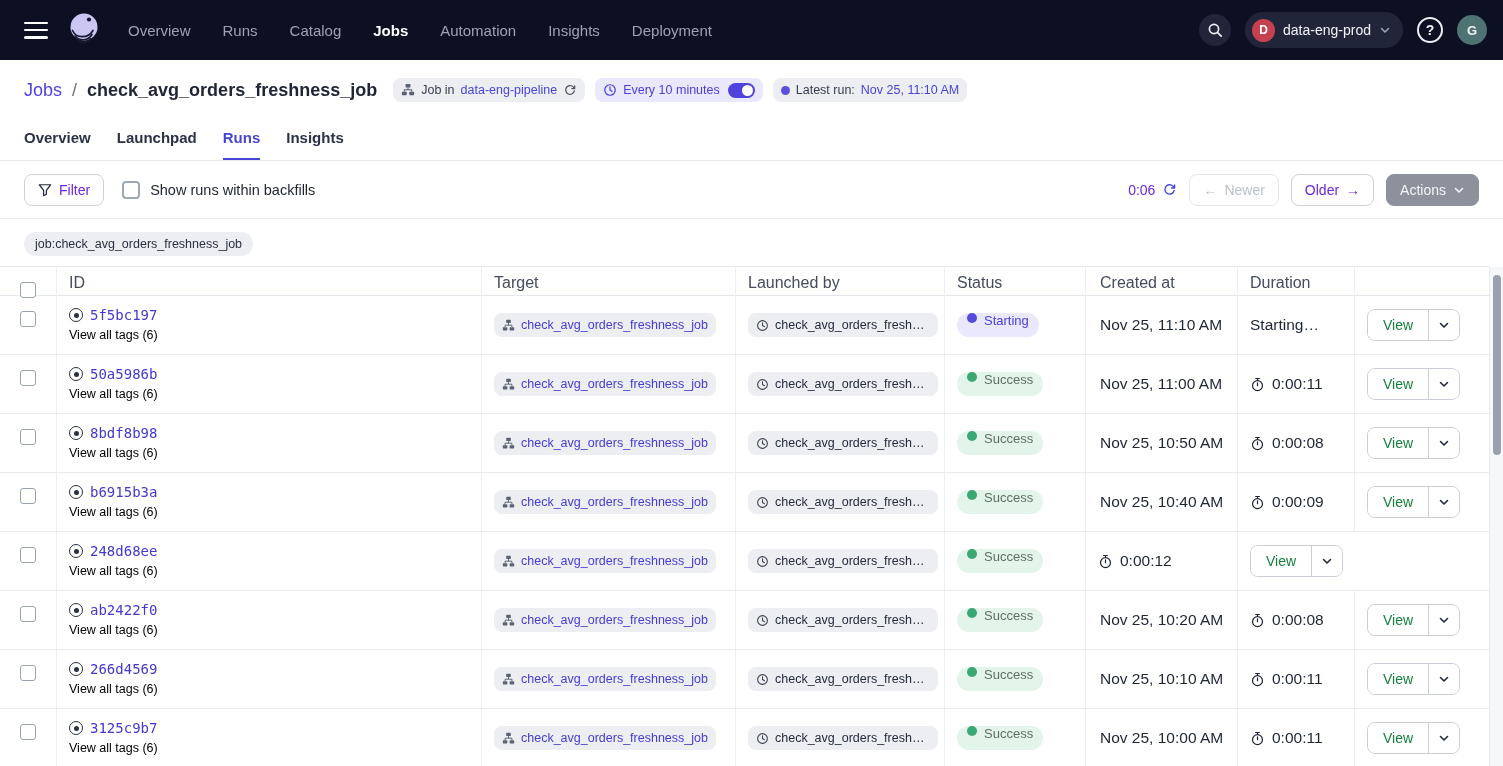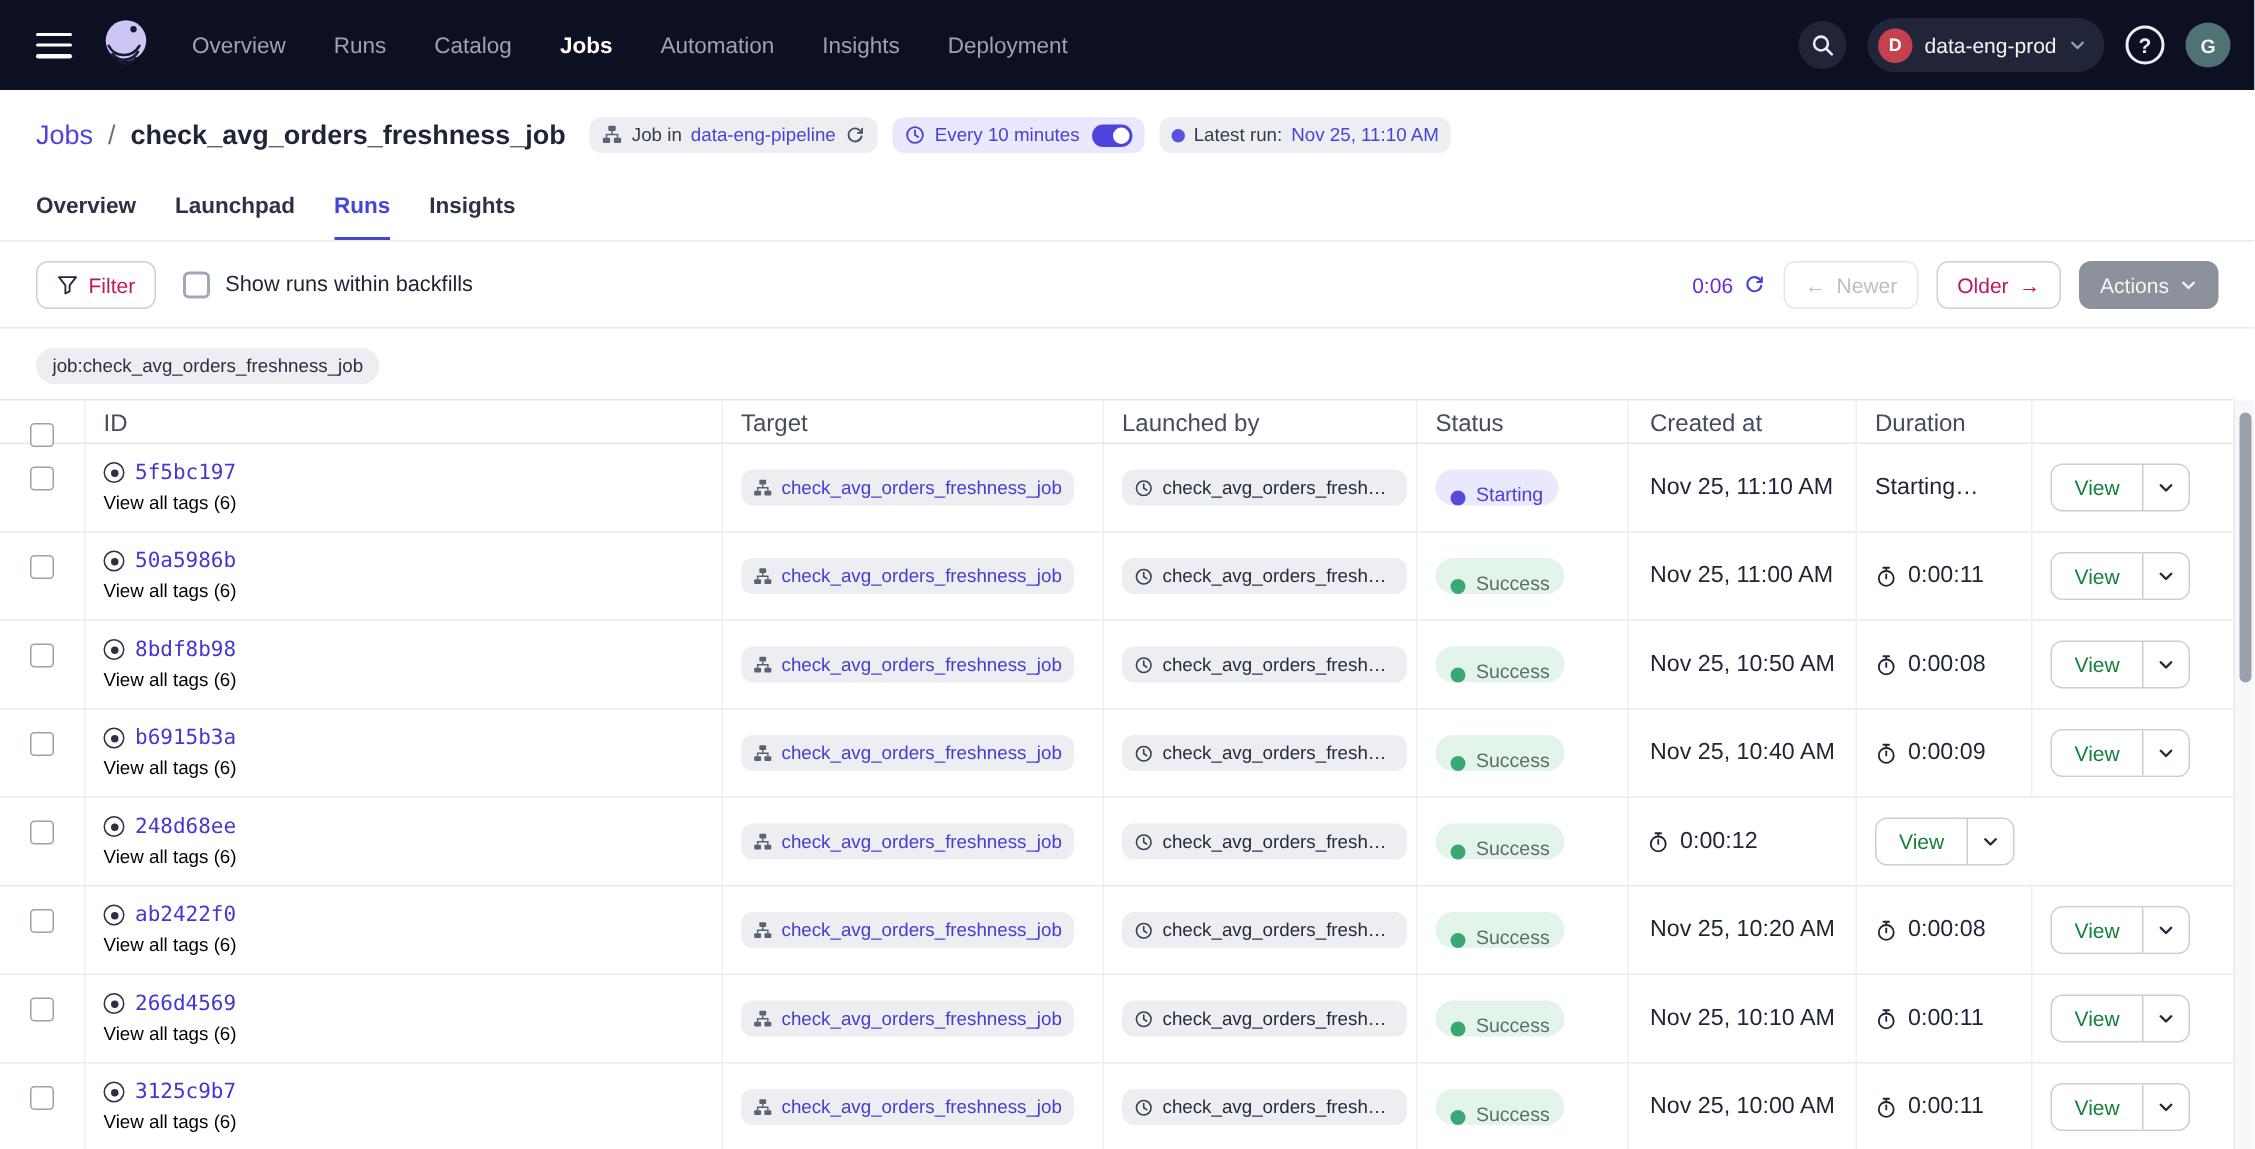--- a/index.html
+++ b/index.html
@@ -34,21 +34,21 @@
   .toggle::after { content:""; position:absolute; right:2px; top:2px; width:11px; height:11px; border-radius:50%; background:#fff; }
   .dot { width:9px; height:9px; border-radius:50%; display:inline-block; }
 
   
   .tabs { display:flex; gap:26px; padding:0 24px; margin-top:24px; border-bottom:1px solid #e7e9ee; }
   .tab { font-size:15px; font-weight:600; color:#2b3245; padding-bottom:12px; cursor:pointer; border-bottom:2px solid transparent; }
   .tab.active { color:#4645d6; border-bottom-color:#4645d6; }
 
   
   .toolbar { display:flex; align-items:center; padding:0 24px; height:58px; border-bottom:1px solid #e7e9ee; }
-  .btn { display:inline-flex; align-items:center; gap:7px; height:32px; padding:0 13px; border:1px solid #ccd1da; border-radius:8px; background:#fff; font-size:14px; color:#be185d; cursor:pointer; white-space:nowrap; }
+  .btn { display:inline-flex; align-items:center; gap:7px; height:32px; padding:0 13px; border:1px solid #ccd1da; border-radius:8px; background:#fff; font-size:14px; color:#6d28d9; cursor:pointer; white-space:nowrap; }
   .btn.disabled { color:#b9bfca; border-color:#e4e7ec; cursor:default; }
   .btn.gray { background:#8c919c; border-color:#8c919c; color:#f4f5f7; }
   .check { width:18px; height:18px; border:2px solid #9fa8b8; border-radius:4px; background:#fff; cursor:pointer; }
   .toolbar-label { font-size:14.5px; color:#1d2333; margin-left:10px; }
   .toolbar-right { margin-left:auto; display:flex; align-items:center; gap:12px; }
   .countdown { font-size:14px; color:#6d28d9; display:flex; align-items:center; gap:7px; }
 
   
   .tag-row { padding:13px 24px 10px; }
   .tag-pill { display:inline-flex; align-items:center; height:24px; border-radius:12px; background:#edeef2; padding:0 11px; font-size:12.5px; color:#2a3040; }
@@ -68,21 +68,21 @@
   .id-line { display:flex; align-items:center; gap:7px; }
   .target-glyph { width:14px; height:14px; border:1.6px solid #2a3142; border-radius:50%; position:relative; flex:0 0 auto; }
   .target-glyph::after { content:""; position:absolute; left:50%; top:50%; width:5px; height:5px; margin:-2.5px 0 0 -2.5px; border-radius:50%; background:#2a3142; }
   .run-id { font-family:"DejaVu Sans Mono", monospace; font-size:14px; color:#4338cf; cursor:pointer; }
   .tags-link { font-size:12.5px; color:#000000; margin-top:5px; cursor:pointer; }
   .c-target, .c-launched, .c-status, .c-created, .c-duration, .c-actions { align-items:center; padding-left:12px; }
   .pill { display:inline-flex; align-items:center; gap:6px; height:24px; border-radius:8px; background:#edeef2; padding:0 8px; font-size:12.5px; cursor:pointer; max-width:97%; }
   .pill .txt { overflow:hidden; text-overflow:ellipsis; white-space:nowrap; }
   .pill.target-pill .txt { color:#453cd0; }
   .pill.launched-pill .txt { color:#242b3c; }
-  .status-pill { display:inline-flex; align-items:flex-end; gap:7px; height:24px; border-radius:12px; padding:0 10px; font-size:13px; }
+  .status-pill { display:inline-flex; align-items:flex-start; gap:7px; height:24px; border-radius:12px; padding:0 10px; font-size:13px; }
   .status-pill .dot { width:10px; height:10px; }
   .status-starting { background:#e9e8fc; color:#4c40d6; } .status-starting .dot { background:#554bdb; }
   .status-success { background:#e3f5ea; color:#5d6f64; } .status-success .dot { background:#3aa873; }
   .c-created { font-size:15.5px; color:#1e2535; padding-left:14px; }
   .c-duration { font-size:15.5px; color:#1e2535; gap:7px; }
   .view-group { display:inline-flex; border:1px solid #c8cdd7; border-radius:8px; overflow:hidden; background:#fff; height:32px; }
   .view-btn { display:flex; align-items:center; padding:0 15px; font-size:14px; color:#15803d; cursor:pointer; background:#fff; border:none; }
   .view-caret { display:flex; align-items:center; justify-content:center; width:31px; border-left:1px solid #c8cdd7; cursor:pointer; background:#fff; }
 
   

